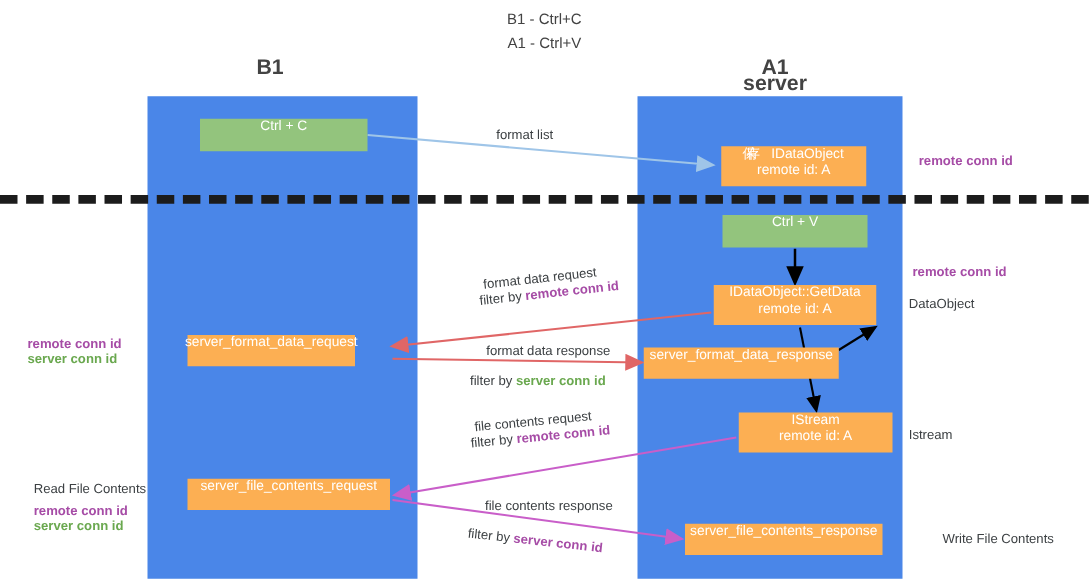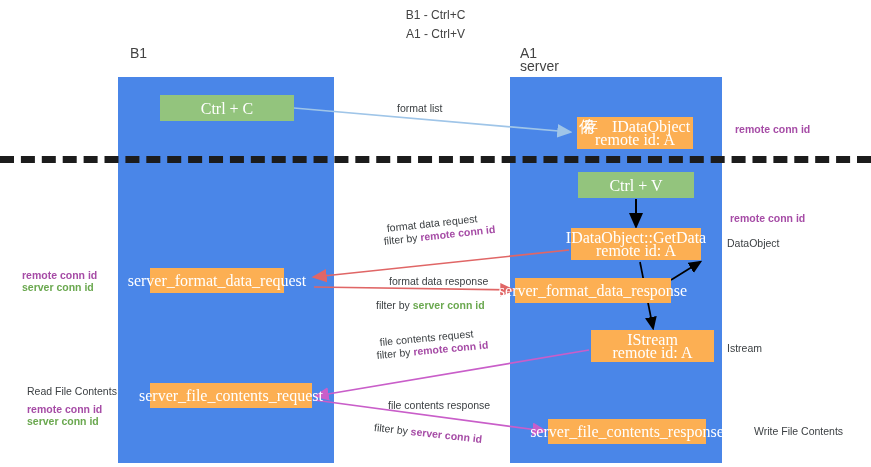--- a/index.html
+++ b/index.html
@@ -3,37 +3,37 @@
 <meta charset="utf-8">
 <style>
   html,body{margin:0;padding:0;background:#fff;}
   body{width:871px;height:467px;overflow:hidden;font-family:"Liberation Sans",sans-serif;color:#3c4043;}
   #stage{position:relative;width:871px;height:467px;}
 
   
   .title{position:absolute;left:0;top:6px;width:871px;text-align:center;font-size:12px;line-height:19px;color:#434343;}
 
   
-  .colhead{position:absolute;text-align:left;font-size:14px;line-height:13px;color:#434343;}
+  .colhead{position:absolute;text-align:center;font-size:17px;line-height:13px;color:#434343;font-weight:bold;}
   #colhead-b1{left:130px;top:47px;width:172px;}
   #colhead-a1{left:520px;top:47px;width:200px;}
 
   
   .lane{position:absolute;background:#4a86e8;}
   #lane-b1{left:118px;top:77px;width:216px;height:386px;}
   #lane-a1{left:510px;top:77px;width:212px;height:386px;}
 
   
   #divider{position:absolute;left:0px;top:156px;width:871px;height:0;
     border-top:7px dashed #1c1c1c;}
 
   
   .node{position:absolute;box-sizing:border-box;display:flex;flex-direction:column;
-    align-items:center;justify-content:center;text-align:center;color:#ffffff;
-    font-size:16px;line-height:13px;font-family:Liberation Serif, serif;}
+    align-items:center;justify-content:flex-start;text-align:center;color:#ffffff;
+    font-size:11px;line-height:13px;}
   .green{background:#93c47d;}
   .orange{background:#fcaf53;}
 
   #node-ctrlc{left:160px;top:95px;width:134px;height:26px;}
   #node-ctrlv{left:578px;top:172px;width:116px;height:26px;}
   #node-idataobject{left:577px;top:117px;width:116px;height:32px;}
   #node-getdata{left:571px;top:228px;width:130px;height:32px;}
   #node-istream{left:591px;top:330px;width:123px;height:32px;}
   #node-sfdreq{left:150px;top:268px;width:134px;height:25px;}
   #node-sfdres{left:515px;top:278px;width:156px;height:25px;}

